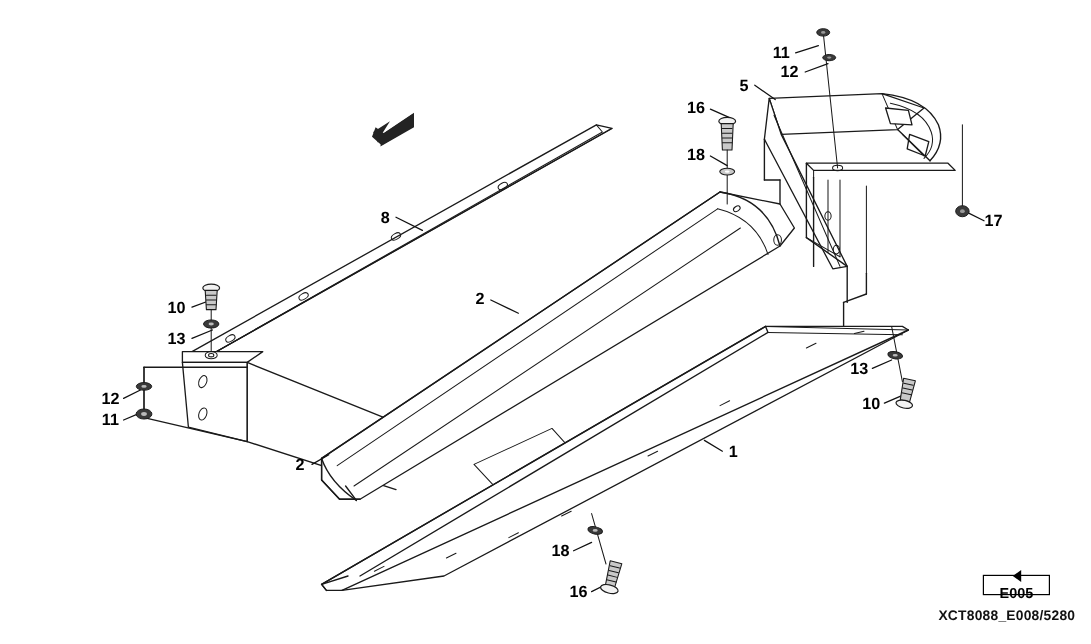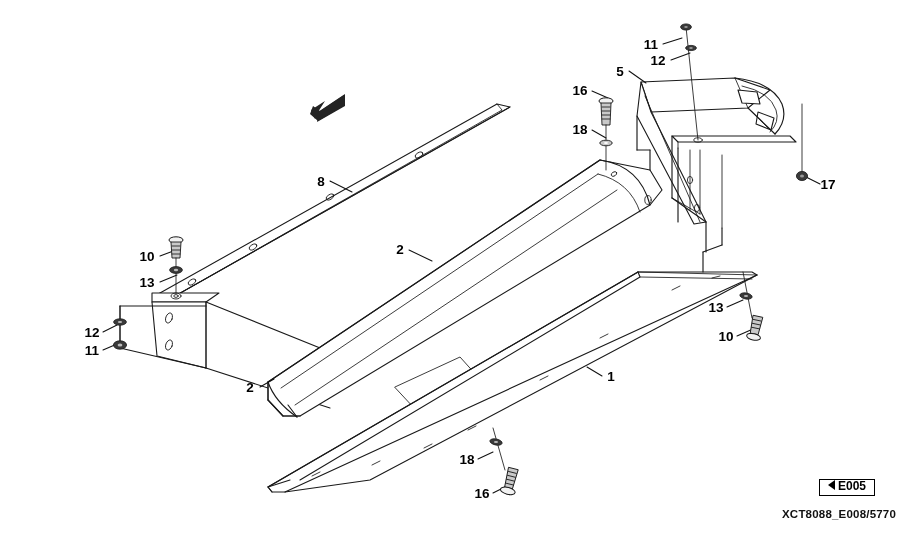--- a/index.html
+++ b/index.html
@@ -97,24 +97,26 @@
   }
   #ref-box {
     position: absolute;
     left: 819px;
     top: 479px;
     width: 56px;
     height: 17px;
     border: 1.6px solid #000000;
     background: #ffffff;
     display: flex;
+    align-items: center;
     justify-content: center;
     gap: 3px;
-    padding: 0 0;
+    padding: 0 10px;
     box-sizing: border-box;
+    flex-direction: column;
   }
   #ref-box .tri {
     width: 0; height: 0;
     border-top: 5px solid transparent;
     border-bottom: 5px solid transparent;
     border-right: 7px solid #000000;
     flex: 0 0 auto;
   }
   #ref-box .code {
     font-family: "Liberation Sans", sans-serif;
@@ -368,15 +370,15 @@
     <text class="callout-text" id="lbl-16" text-anchor="middle" x="467" y="460">18</text>
     <text class="callout-text" id="lbl-17" text-anchor="middle" x="482" y="494">16</text>
 
   </svg>
 
   <div id="ref-box">
     <span class="tri"></span>
     <span class="code">E005</span>
   </div>
 
-  <div class="footer-code" id="sheet-code">XCT8088_E008/5770</div>
+  <div class="footer-code" id="sheet-code">XCT8088_E008/5280</div>
 
 </div>
 
 </body></html>

